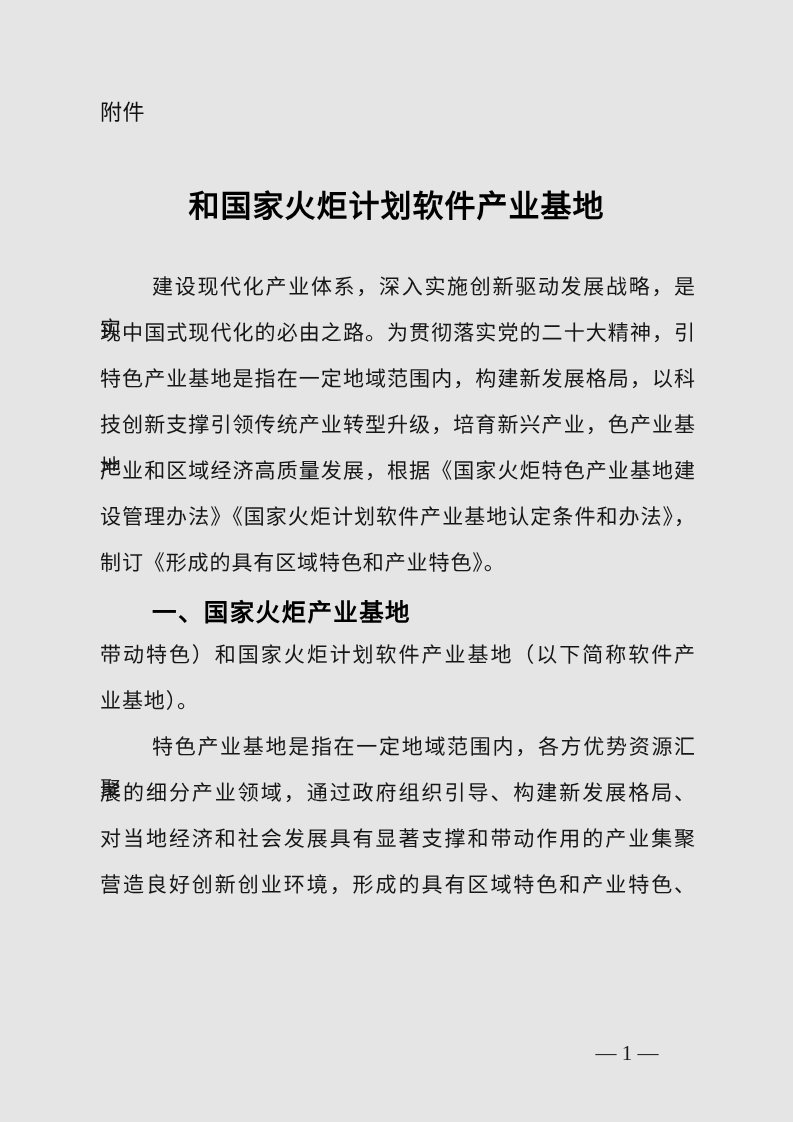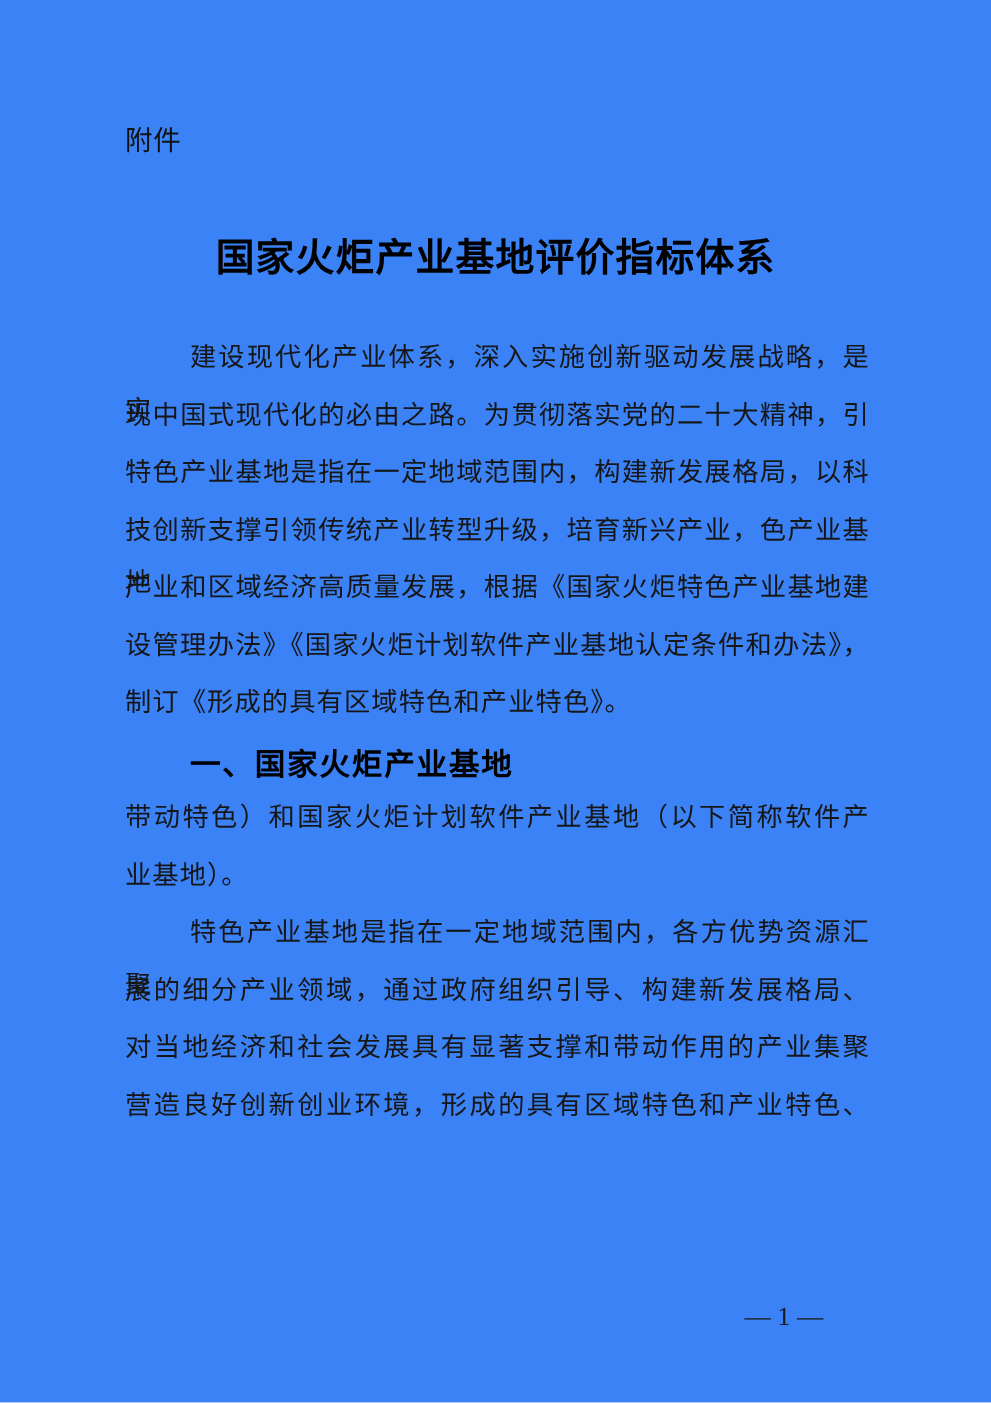--- a/index.html
+++ b/index.html
@@ -13,21 +13,21 @@
     font-family: "DejaVu Sans", sans-serif;
     color: #000000;
     -webkit-font-smoothing: antialiased;
   }
 
   .page {
     position: relative;
     width: 793px;
     height: 1122px;
     margin: 0 auto;
-    background: #3b82f6;
+    background: #e5e5e5;
     overflow: hidden;
     box-sizing: border-box;
   }
 
   
   .attachment-label {
     position: absolute;
     left: 100px;
     top: 99px;
     font-family: "Liberation Sans", "DejaVu Sans", sans-serif;
@@ -116,21 +116,21 @@
     padding-left: 440px;
   }
 </style>
 </head>
 <body>
 
 <div class="page">
 
   <div class="attachment-label">附件</div>
 
-  <h1 class="doc-title">国家火炬产业基地评价指标体系</h1>
+  <h1 class="doc-title">和国家火炬计划软件产业基地</h1>
 
   <div class="body-block">
 
     <div>
       <div class="line justified indent">建设现代化产业体系，深入实施创新驱动发展战略，是实</div>
       <div class="line justified">现中国式现代化的必由之路。为贯彻落实党的二十大精神，引</div>
       <div class="line justified">特色产业基地是指在一定地域范围内，构建新发展格局，以科</div>
       <div class="line justified">技创新支撑引领传统产业转型升级，培育新兴产业，色产业基地</div>
       <div class="line justified">产业和区域经济高质量发展，根据《国家火炬特色产业基地建</div>
       <div class="line justified">设管理办法》《国家火炬计划软件产业基地认定条件和办法》，</div>

